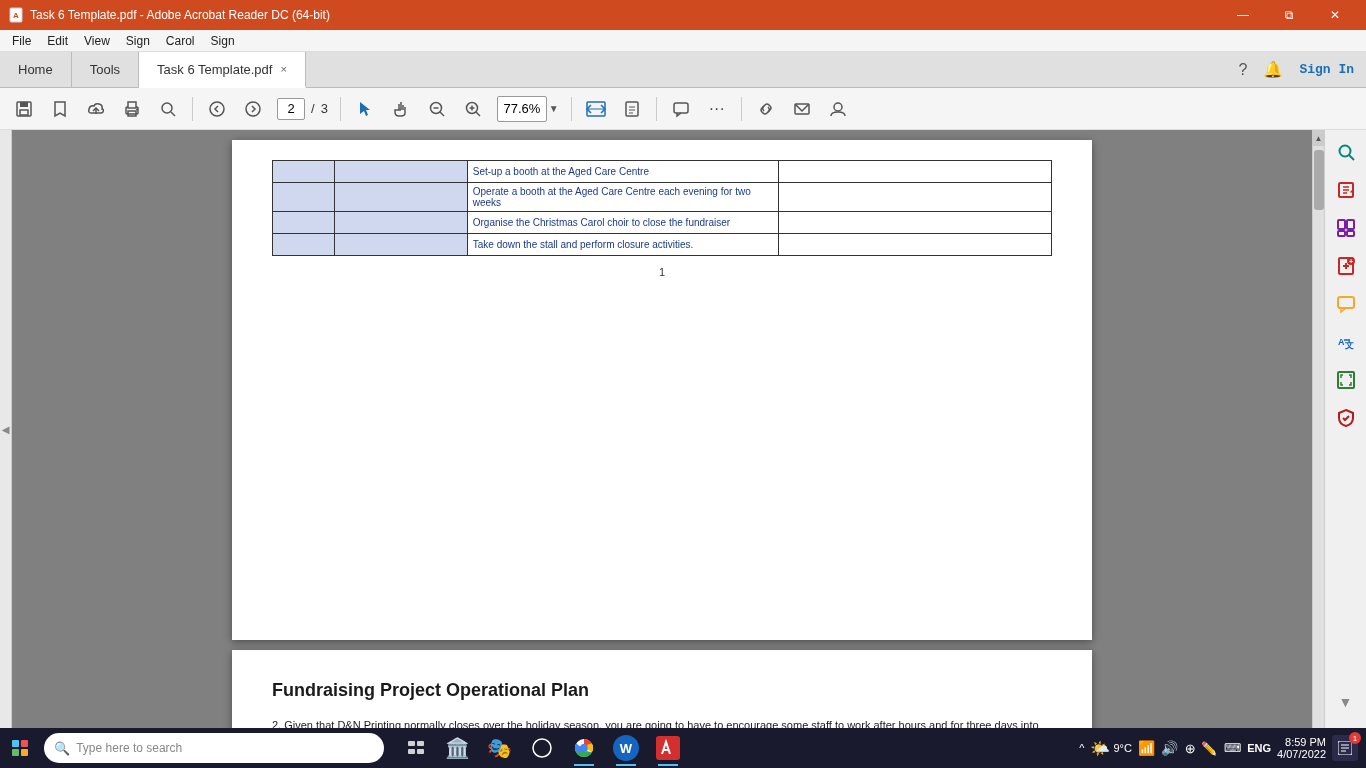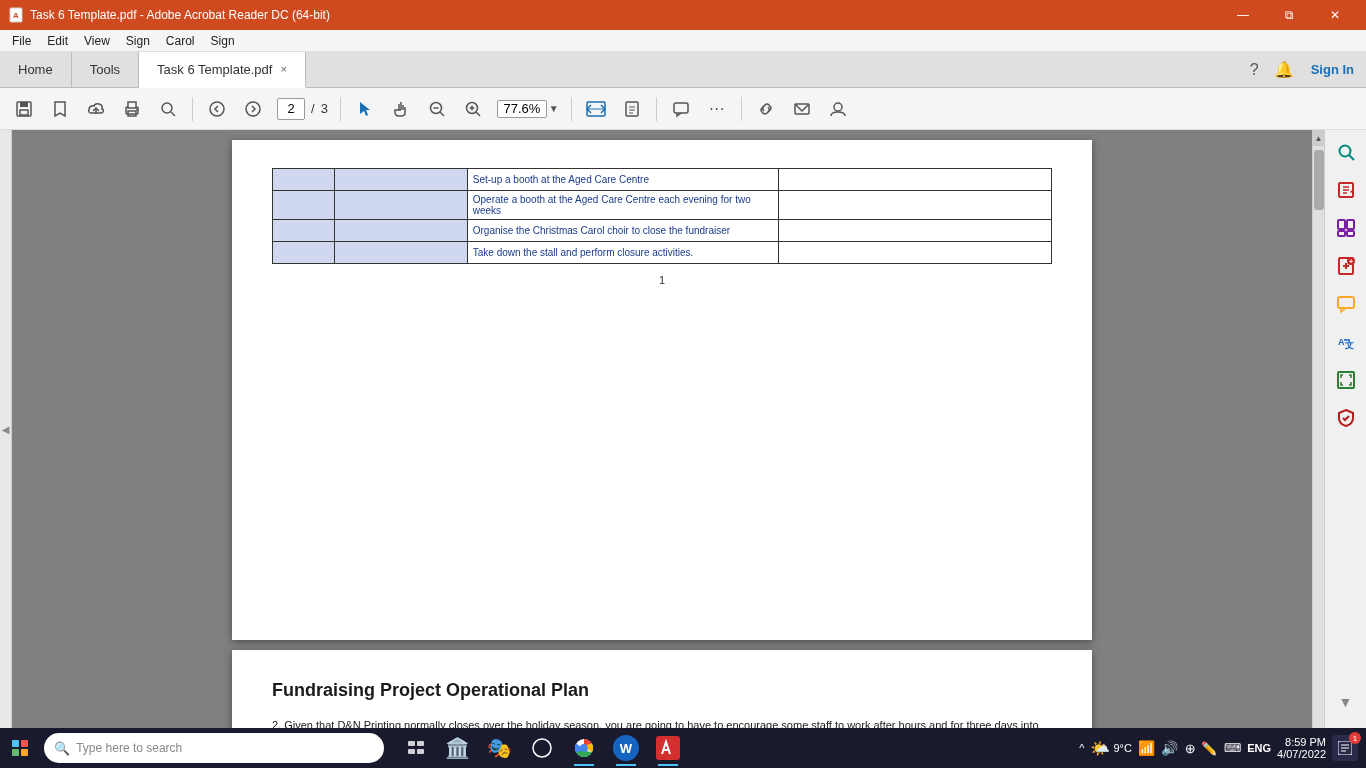--- a/index.html
+++ b/index.html
@@ -100,20 +100,21 @@
     .tab-bar-right-icon {
       font-size: 16px;
       color: #555;
       cursor: pointer;
     }
     .sign-in-btn {
       font-size: 13px;
       font-weight: bold;
       color: #1a6fb5;
       cursor: pointer;
+      font-family: Liberation Mono, monospace;
     }
 
     
     .toolbar {
       background: #f5f5f5;
       height: 42px;
       display: flex;
       align-items: center;
       padding: 0 8px;
       gap: 4px;
@@ -143,21 +144,21 @@
       text-align: center;
       font-size: 13px;
       border: 1px solid #999;
       border-radius: 2px;
     }
     .zoom-control {
       display: flex; align-items: center; gap: 2px;
       margin: 0 4px;
     }
     .zoom-input {
-      width: 50px; height: 18px;
+      width: 50px; height: 26px;
       text-align: center;
       font-size: 13px;
       border: 1px solid #999;
       border-radius: 2px;
     }
     .zoom-dropdown {
       font-size: 10px; color: #555; cursor: pointer;
     }
 
     
@@ -194,21 +195,21 @@
       display: flex;
       flex-direction: column;
       align-items: center;
       padding: 10px 0;
     }
     .pdf-page {
       background: white;
       width: 860px;
       min-height: 500px;
       box-shadow: 0 2px 8px rgba(0,0,0,0.4);
-      padding: 28px 40px 20px 40px;
+      padding: 20px 40px 20px 40px;
       margin-bottom: 10px;
       position: relative;
     }
 
     
     .pdf-table {
       width: 100%;
       border-collapse: collapse;
       font-size: 10px;
       margin-bottom: 10px;

